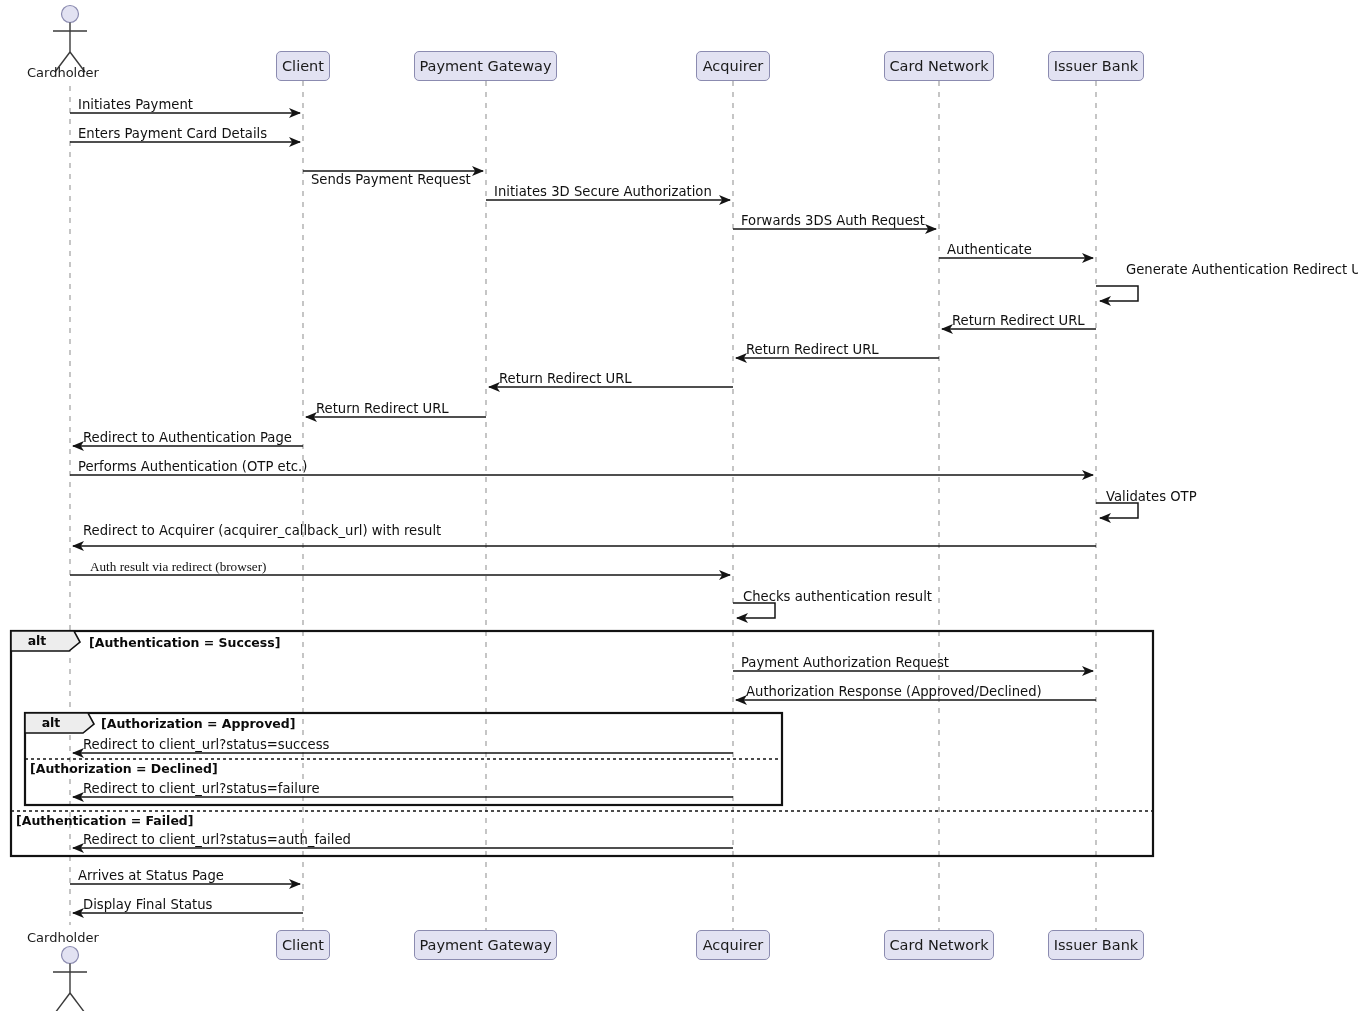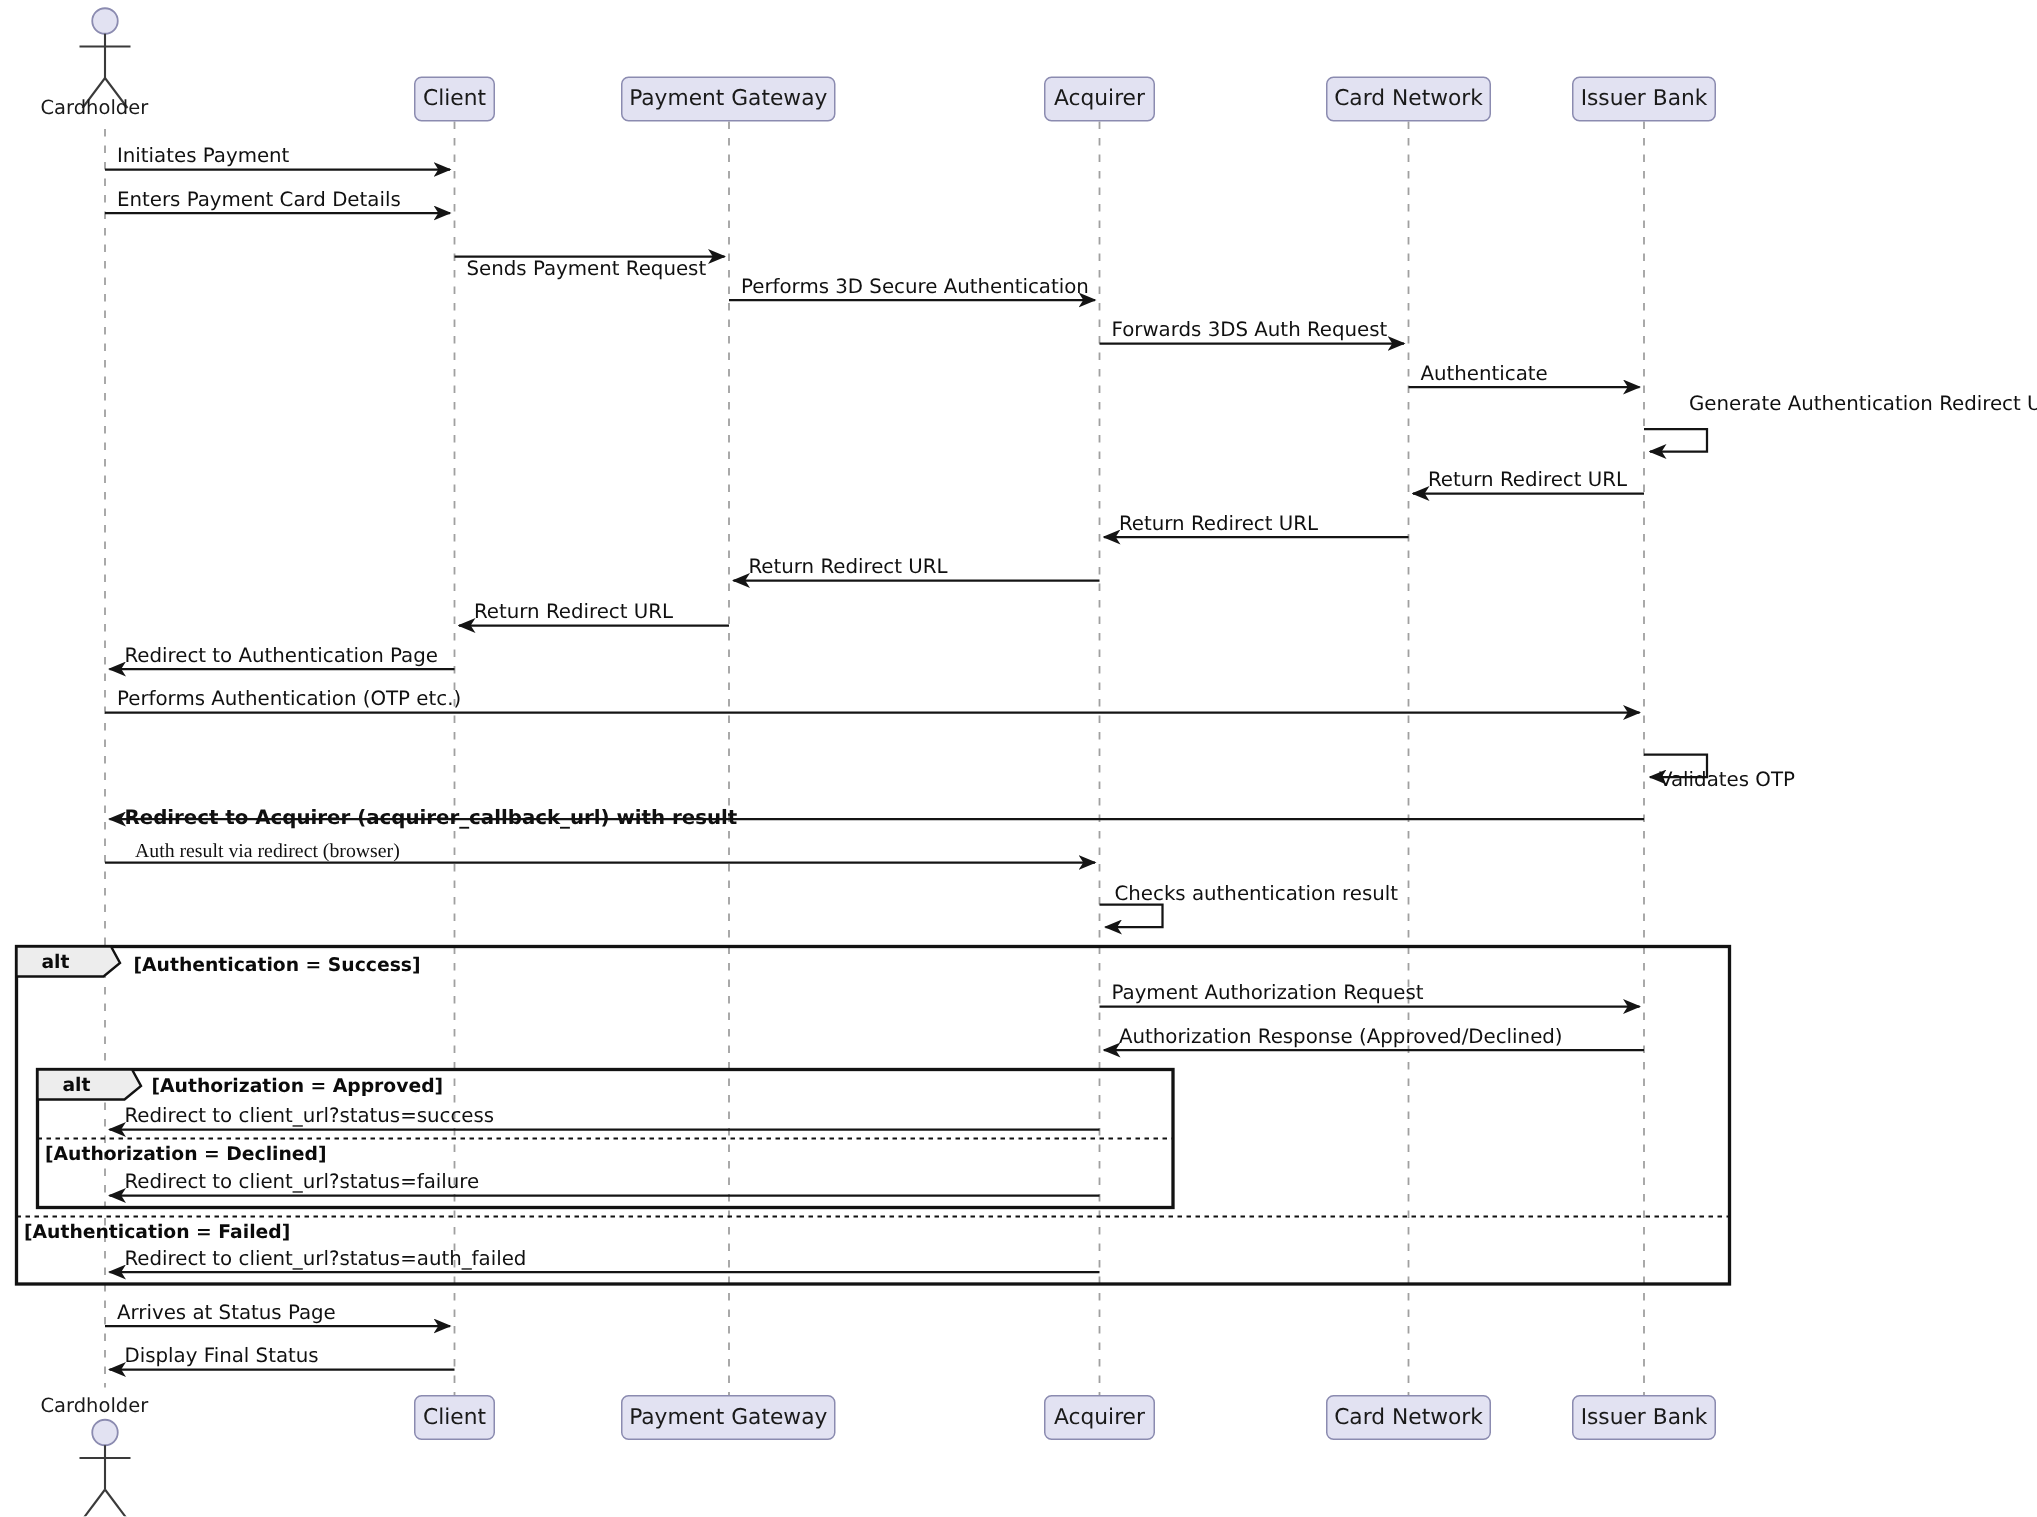--- a/index.html
+++ b/index.html
@@ -206,32 +206,32 @@
         <span>Card Network</span>
       </div>
       <div class="plabel" style="left: 1048px; top: 930px; width: 96px; height: 30px;">
         <span>Issuer Bank</span>
       </div>
       <div class="actorlabel" style="left: 27px; top: 66px;">Cardholder</div>
       <div class="actorlabel" style="left: 27px; top: 931px;">Cardholder</div>
       <div class="msg" style="top: 98px; left: 78px;">Initiates Payment</div>
       <div class="msg" style="top: 127px; left: 78px;">Enters Payment Card Details</div>
       <div class="msg" style="top: 156px; left: 311px; margin-top: 17px;">Sends Payment Request</div>
-      <div class="msg" style="top: 185px; left: 494px;">Performs 3D Secure Authentication</div>
+      <div class="msg" style="top: 185px; left: 494px;">Initiates 3D Secure Authorization</div>
       <div class="msg" style="top: 214px; left: 741px;">Forwards 3DS Auth Request</div>
       <div class="msg" style="top: 243px; left: 947px;">Authenticate</div>
       <div class="msg" style="top: 263px; left: 1106px; margin-left: 20px;">Generate Authentication Redirect URL</div>
       <div class="msg" style="top: 314px; left: 952px;">Return Redirect URL</div>
       <div class="msg" style="top: 343px; left: 746px;">Return Redirect URL</div>
       <div class="msg" style="top: 372px; left: 499px;">Return Redirect URL</div>
       <div class="msg" style="top: 402px; left: 316px;">Return Redirect URL</div>
       <div class="msg" style="top: 431px; left: 83px;">Redirect to Authentication Page</div>
       <div class="msg" style="top: 460px; left: 78px;">Performs Authentication (OTP etc.)</div>
-      <div class="msg" style="top: 490px; left: 1106px; margin-top: 24px;">Validates OTP</div>
-      <div class="msg" style="top: 539px; left: 83px; font-weight: bold;">Redirect to Acquirer (acquirer_callback_url) with result</div>
+      <div class="msg" style="top: 490px; left: 1106px;">Validates OTP</div>
+      <div class="msg" style="top: 524px; left: 83px;">Redirect to Acquirer (acquirer_callback_url) with result</div>
       <div class="msg" style="top: 560px; left: 90px; font-family: Liberation Serif, serif;">Auth result via redirect (browser)</div>
       <div class="msg" style="top: 590px; left: 743px;">Checks authentication result</div>
       <div class="msg" style="top: 656px; left: 741px;">Payment Authorization Request</div>
       <div class="msg" style="top: 685px; left: 746px;">Authorization Response (Approved/Declined)</div>
       <div class="msg" style="top: 738px; left: 83px;">Redirect to client_url?status=success</div>
       <div class="msg" style="top: 782px; left: 83px;">Redirect to client_url?status=failure</div>
       <div class="msg" style="top: 833px; left: 83px;">Redirect to client_url?status=auth_failed</div>
       <div class="msg" style="top: 869px; left: 78px;">Arrives at Status Page</div>
       <div class="msg" style="top: 898px; left: 83px;">Display Final Status</div>
       <div class="frame-tag" style="left: 11px; top: 631px; width: 52px; height: 20px;">alt</div>

